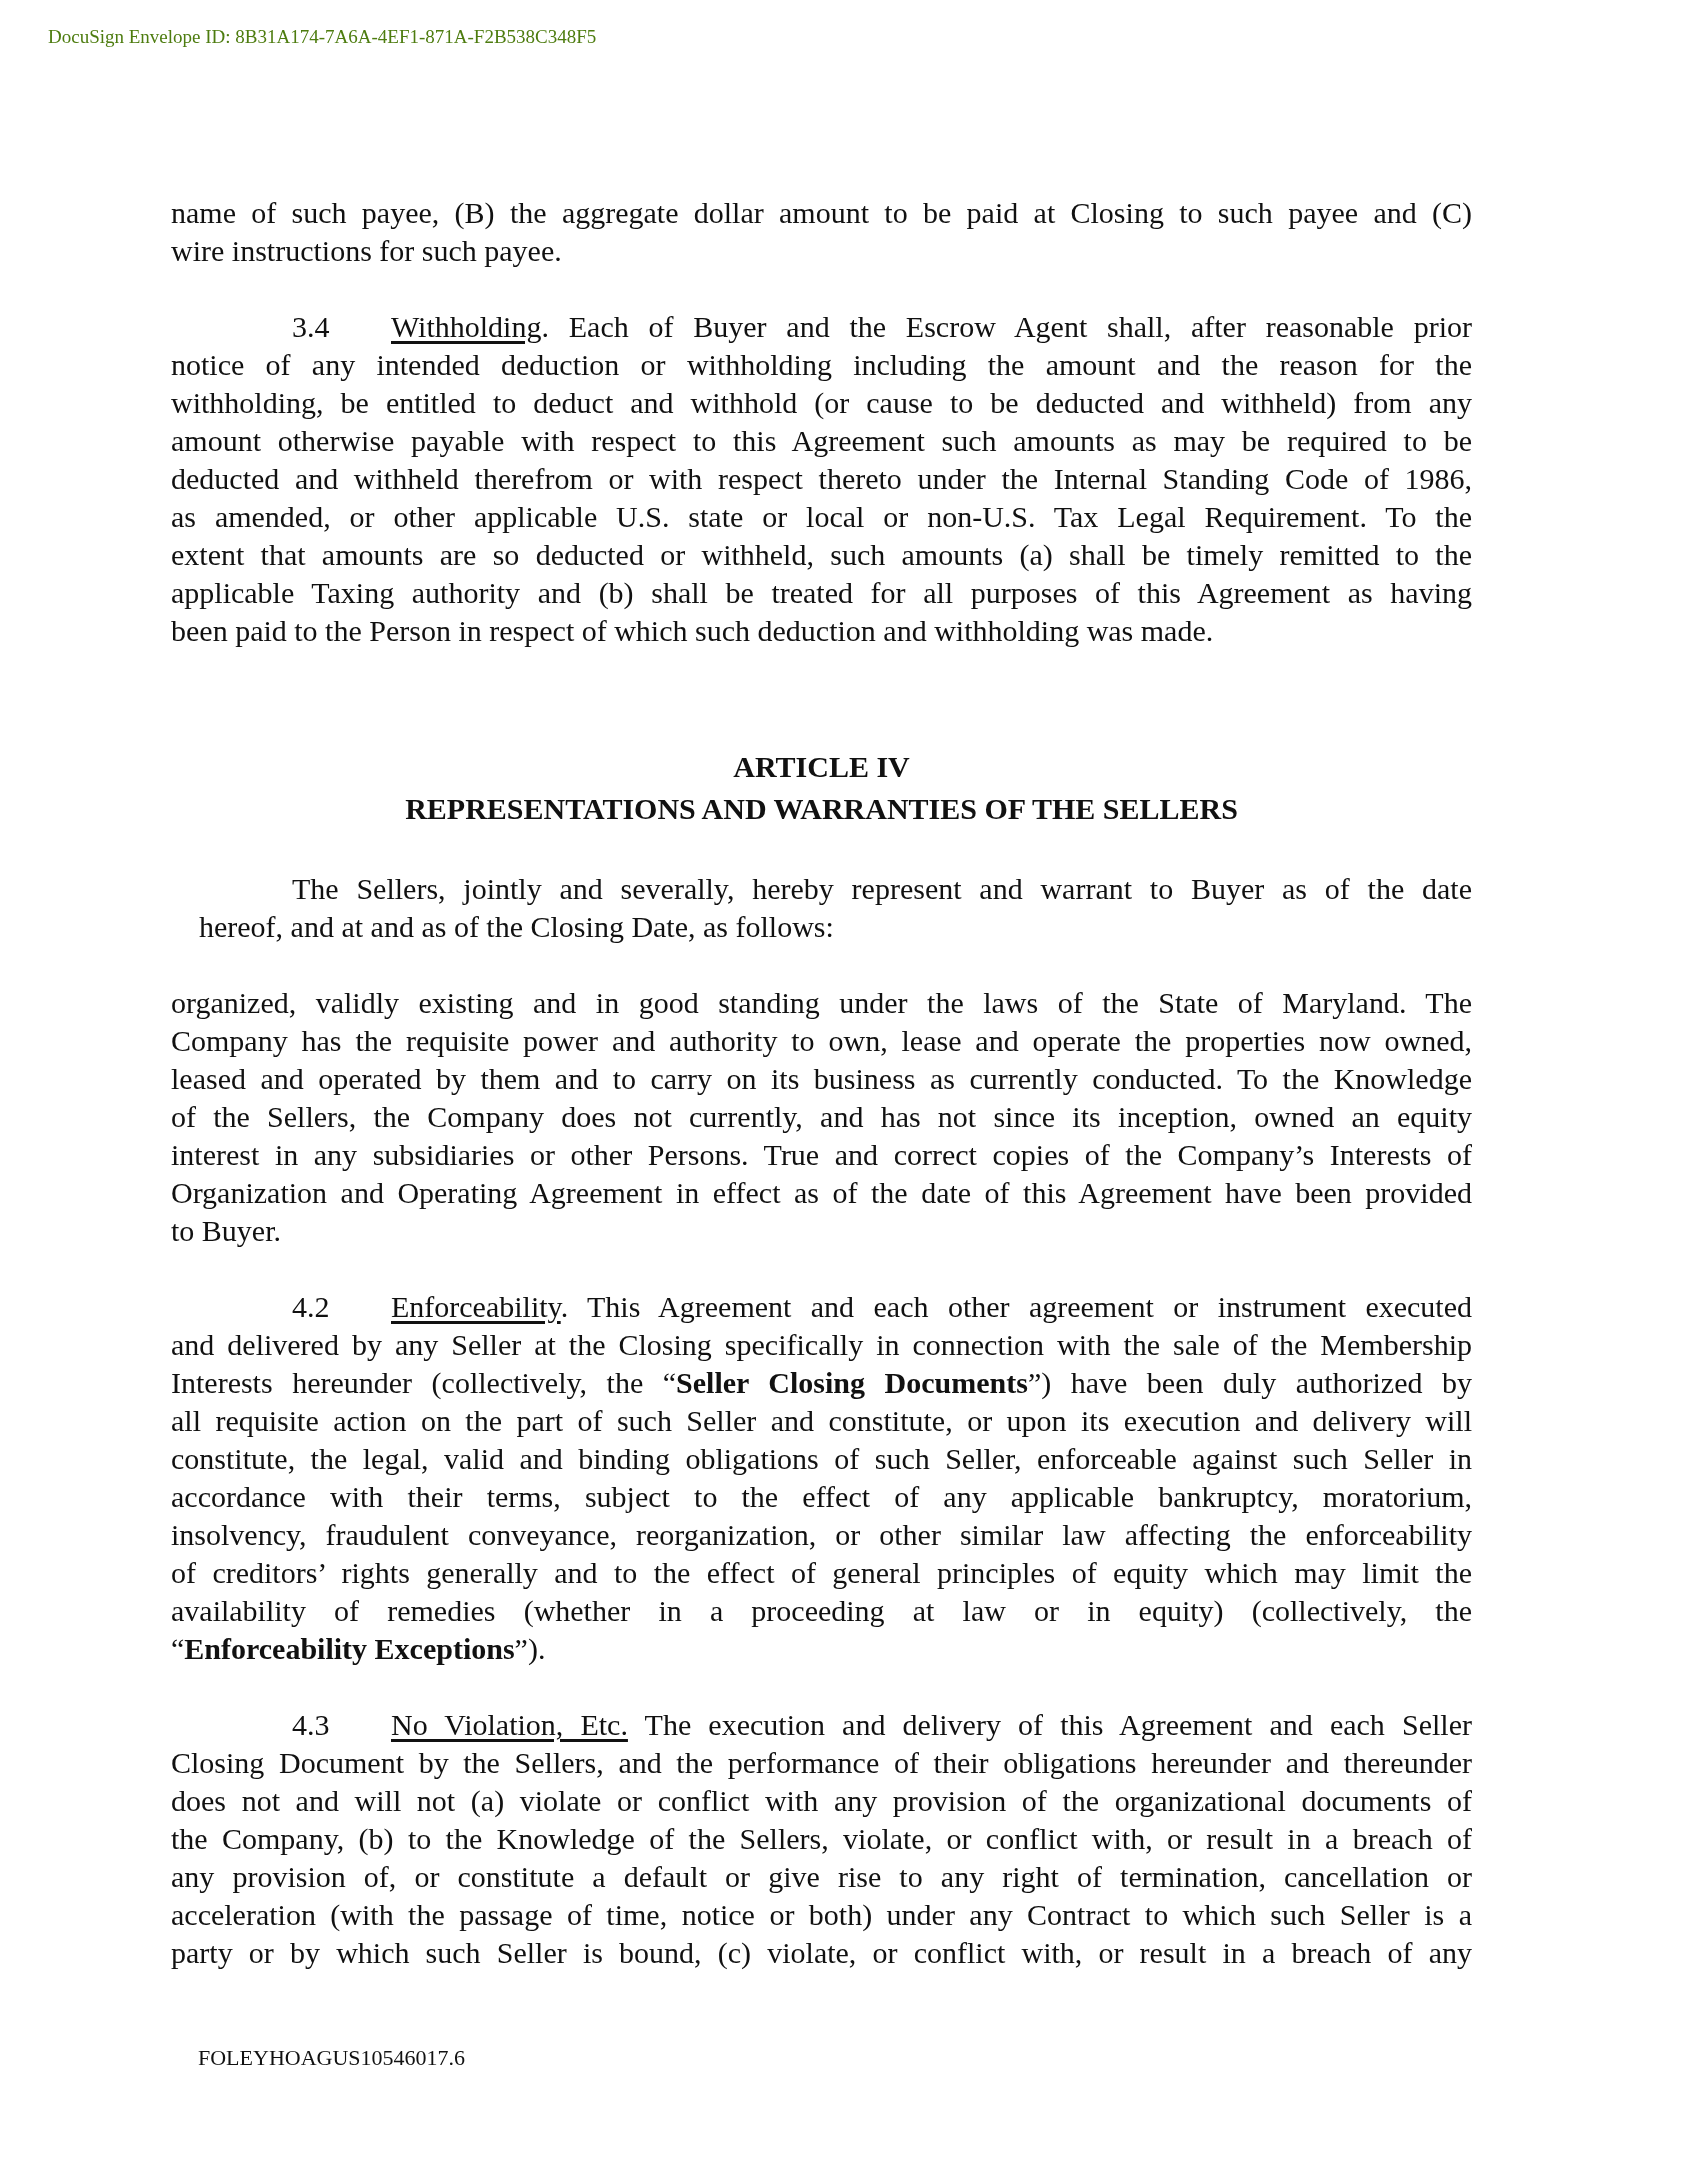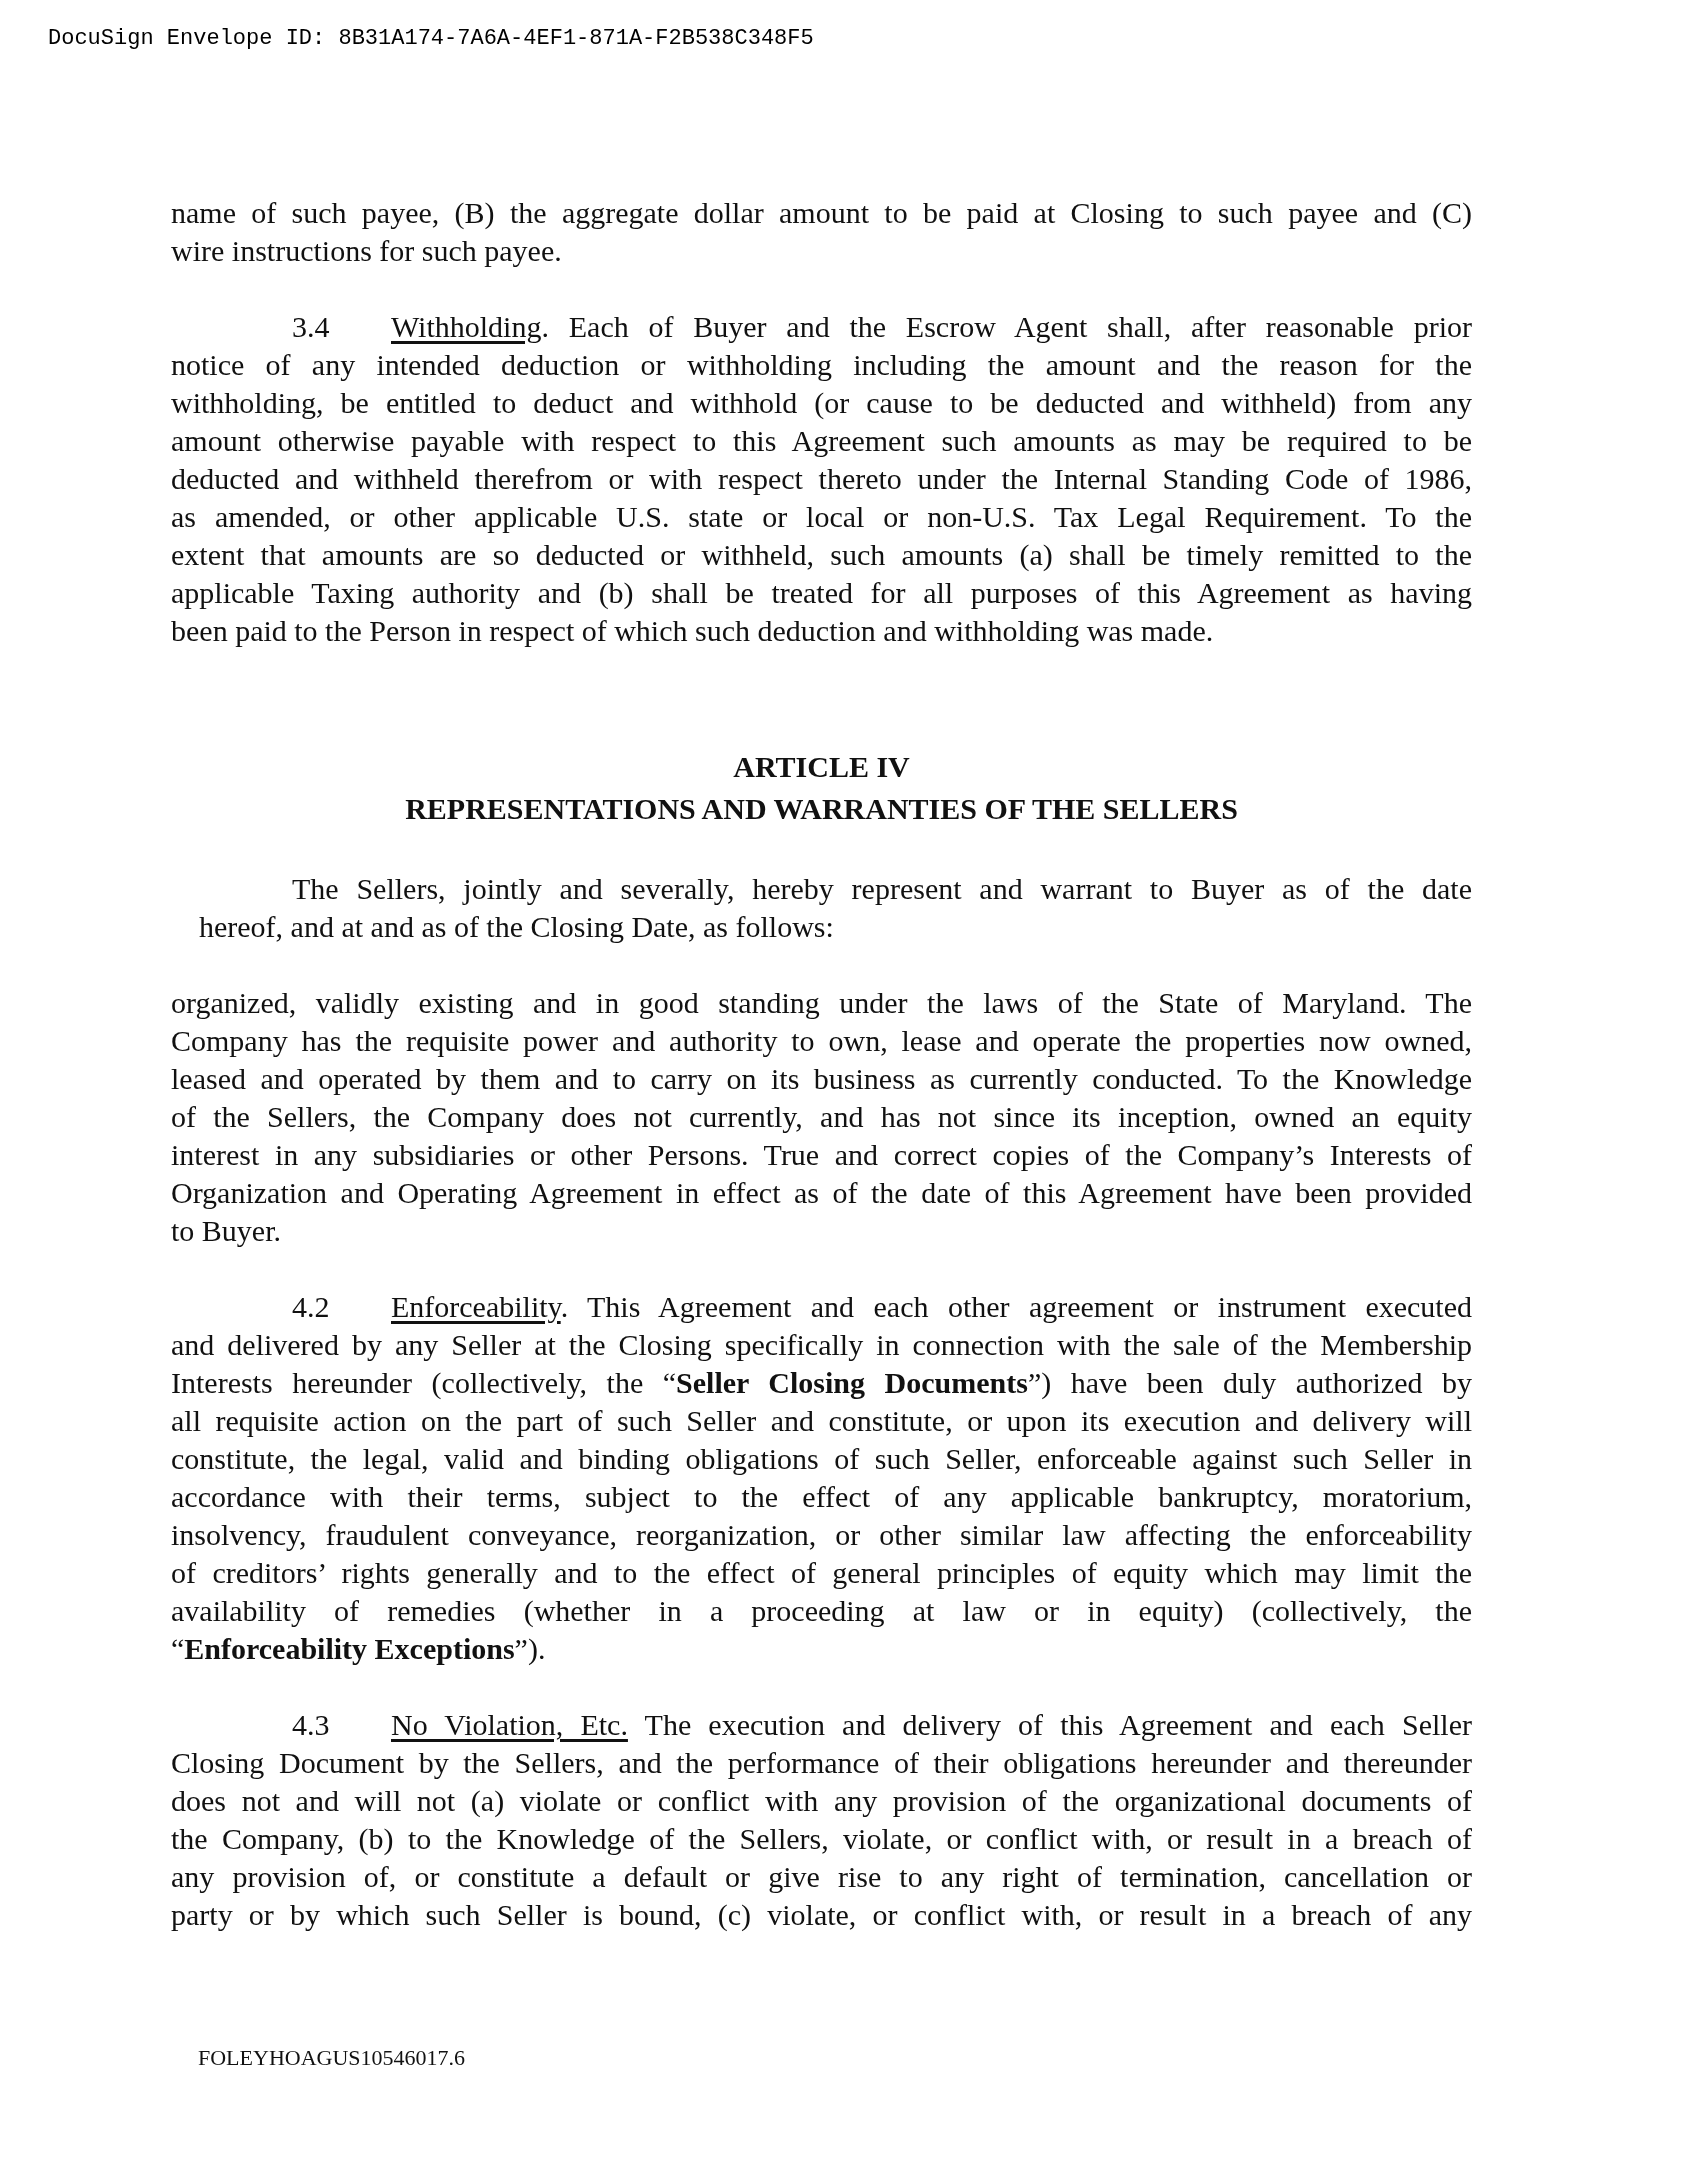--- a/index.html
+++ b/index.html
@@ -1,17 +1,17 @@
 <!DOCTYPE html>
 <html><head>
 <meta charset="utf-8">
 <style>
   html, body { margin: 0; padding: 0; background: #ffffff; }
   body { width: 1683px; height: 2178px; position: relative; overflow: hidden; color: #111; }
-  .envelope { position: absolute; left: 48px; top: 26px; font-family: Liberation Mono, monospace; font-size: 22px; color: #000000; }
+  .envelope { position: absolute; left: 48px; top: 26px; font-family: Liberation Serif, serif; font-size: 19px; color: #4d7c0f; }
   .page { position: absolute; left: 171px; top: 194px; width: 1301px; font-family: "Liberation Serif", serif; font-size: 30px; line-height: 38px; }
   .line { display: block; text-align: justify; text-align-last: justify; white-space: nowrap; height: 38px; }
   .line.last { text-align-last: left; }
   .para { margin: 0 0 38px 0; font-family: Liberation Serif, serif; }
   .indent { padding-left: 121px; }
   .secnum { display: inline-block; width: 99px; }
   .u { text-decoration: underline; text-underline-offset: 4px; }
   b { font-weight: bold; }
   .heading { text-align: center; font-weight: bold; line-height: 38px; margin: 4px; }
   .hgap { height: 56px; }
@@ -77,19 +77,20 @@
     <span class="line">availability of remedies (whether in a proceeding at law or in equity) (collectively, the</span>
     <span class="line last"><span>“</span><b>Enforceability Exceptions</b><span>”).</span></span>
   </div>
 
   <div class="para">
     <span class="line indent"><span class="secnum">4.3</span><span class="u">No Violation, Etc.</span><span>  The execution and delivery of this Agreement and each Seller</span></span>
     <span class="line">Closing Document by the Sellers, and the performance of their obligations hereunder and thereunder</span>
     <span class="line">does not and will not (a) violate or conflict with any provision of the organizational documents of</span>
     <span class="line">the Company, (b) to the Knowledge of the Sellers, violate, or conflict with, or result in a breach of</span>
     <span class="line">any provision of, or constitute a default or give rise to any right of termination, cancellation or</span>
+    <span class="line">acceleration (with the passage of time, notice or both) under any Contract to which such Seller is a</span>
     <span class="line">party or by which such Seller is bound, (c) violate, or conflict with, or result in a breach of any</span>
   </div>
 
 </div>
 
 <div class="footer">FOLEYHOAGUS10546017.6</div>
 
 
 </body></html>

